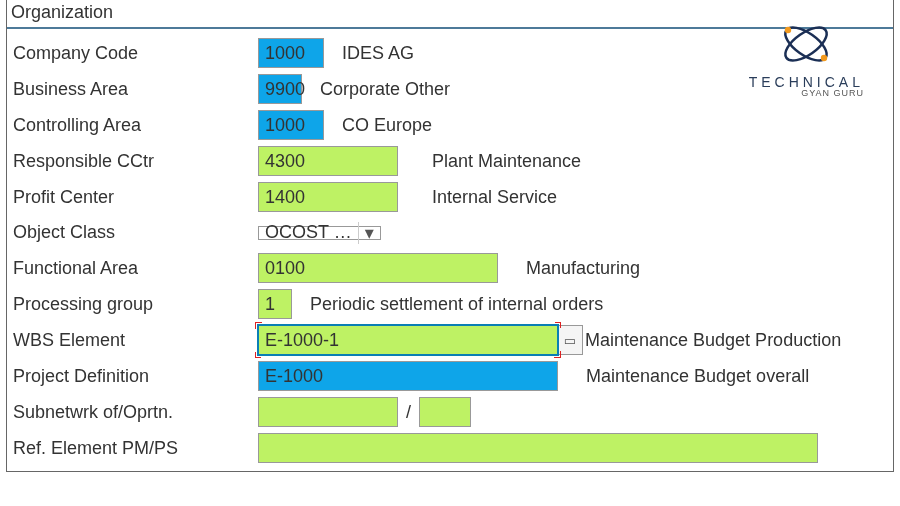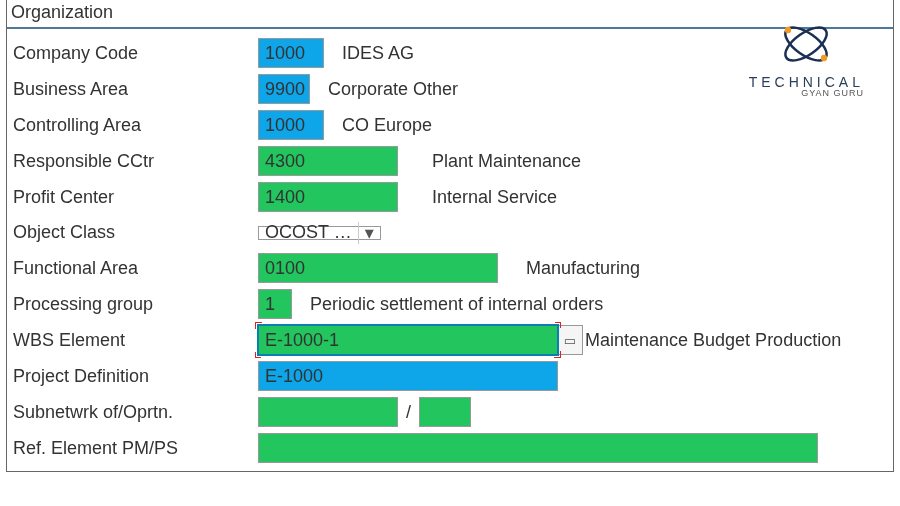--- a/index.html
+++ b/index.html
@@ -35,21 +35,21 @@
     align-items: center;
     padding: 3px 6px;
     min-height: 35px;
   }
   .label {
     width: 245px;
     flex-shrink: 0;
   }
   .field {
     border: 1px solid #999;
-    background: #22c55e;
+    background: #bef264;
     height: 30px;
     line-height: 28px;
     padding: 0 6px;
     font-size: 18px;
     display: inline-flex;
     align-items: center;
   }
   .field.ro {
     background: #0ea5e9;
   }
@@ -116,21 +116,21 @@
   <div class="thick-rule"></div>
 
   <div class="row">
     <div class="label">Company Code</div>
     <div class="field ro" style="width:66px;">1000</div>
     <div class="desc">IDES AG</div>
   </div>
 
   <div class="row">
     <div class="label">Business Area</div>
-    <div class="field ro" style="width:52px;">9900</div>
+    <div class="field ro" style="width:44px;">9900</div>
     <div class="desc">Corporate Other</div>
   </div>
 
   <div class="row">
     <div class="label">Controlling Area</div>
     <div class="field ro" style="width:66px;">1000</div>
     <div class="desc">CO Europe</div>
   </div>
 
   <div class="row">
@@ -172,20 +172,21 @@
     </div>
     <div class="f4-btn">
       <span>▭</span>
     </div>
     <div class="desc" style="margin-left:2px;text-align:center;">Maintenance Budget Production</div>
   </div>
 
   <div class="row">
     <div class="label">Project Definition</div>
     <div class="field ro" style="width:300px;">E-1000</div>
+    <div class="desc" style="margin-left:28px;">Maintenance Budget overall</div>
   </div>
 
   <div class="row">
     <div class="label">Subnetwrk of/Oprtn.</div>
     <div class="field" style="width:140px;"></div>
     <span class="slash">/</span>
     <div class="field" style="width:52px;"></div>
   </div>
 
   <div class="row" style="padding-bottom:8px;">

